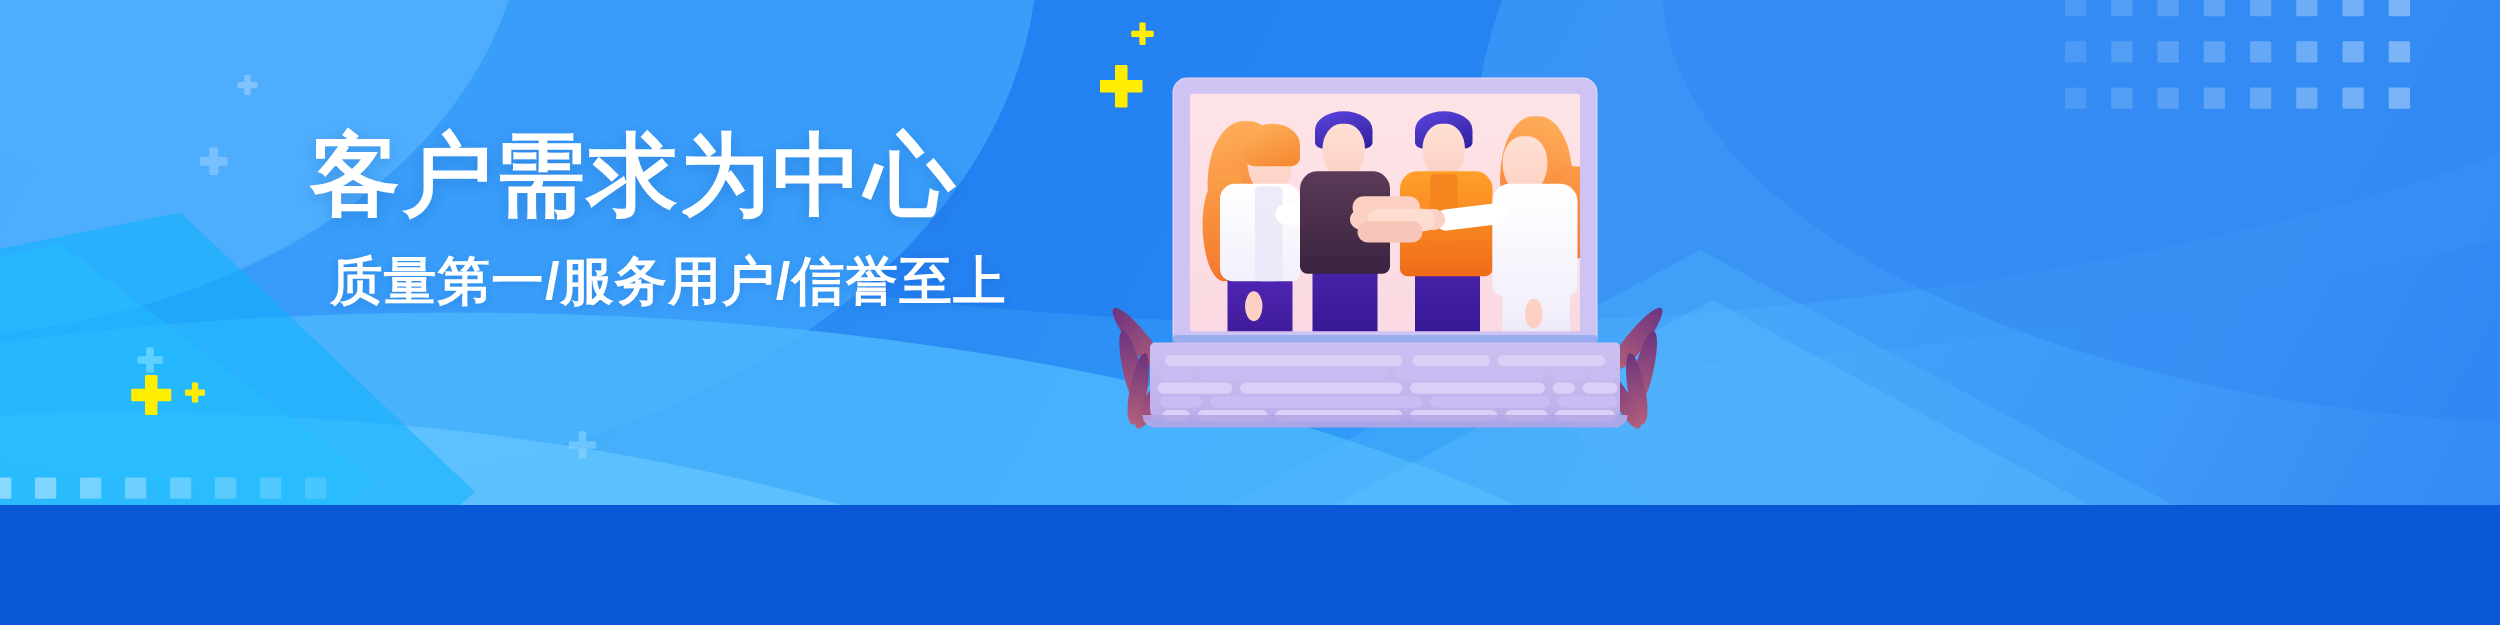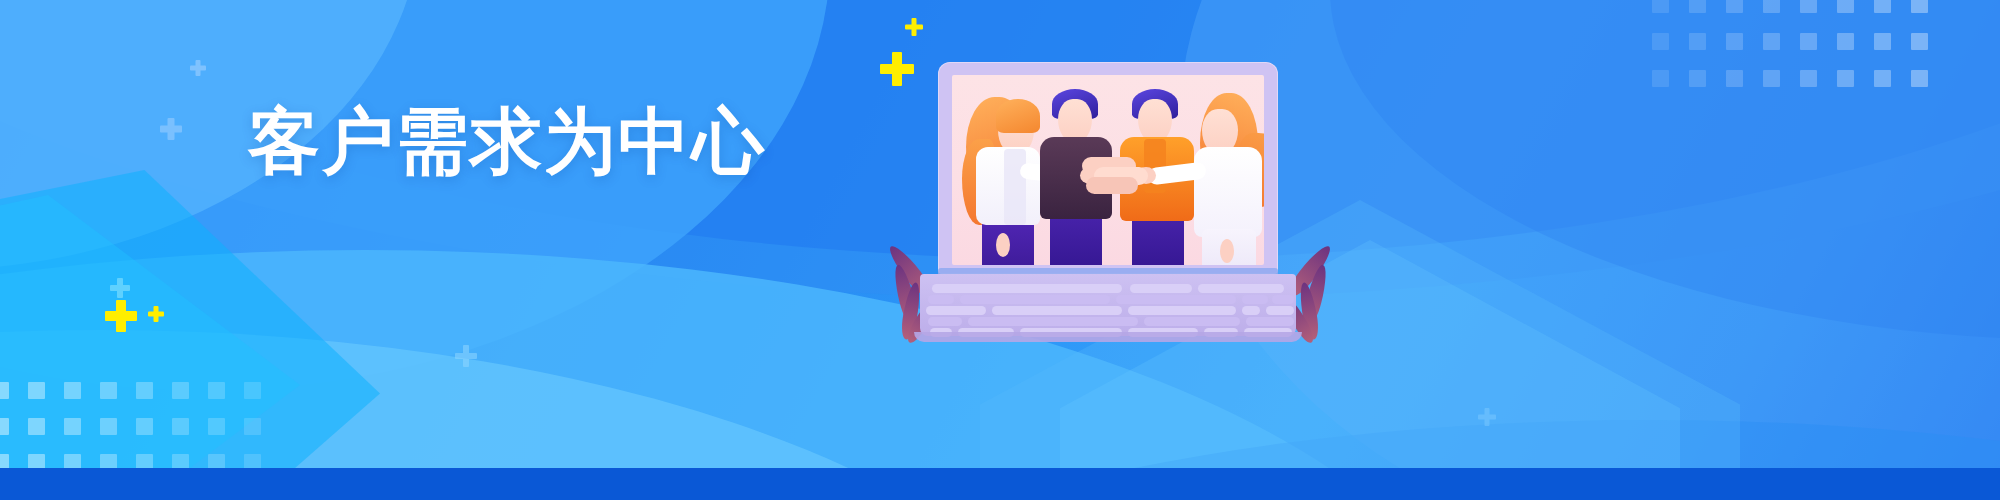--- a/index.html
+++ b/index.html
@@ -1,20 +1,20 @@
 <!DOCTYPE html>
 <html><head>
 <meta charset="utf-8">
 <style>
   html,body{margin:0;padding:0;background:#0a58d6;}
   body{font-family:"Liberation Sans","DejaVu Sans",sans-serif;}
 
   .banner{
     position:relative;
-    width:2000px;height:468px;
+    width:2000px;height:404px;
     overflow:hidden;
     background:linear-gradient(118deg,#1565e8 0%,#1c7cf0 22%,#2b93f6 48%,#36a3fb 68%,#2f8ef5 86%,#1f72ee 100%);
   }
 
   
   .bg-layer{position:absolute;pointer-events:none;}
 
   .wave-a{ 
     left:-420px;top:-470px;width:1250px;height:860px;
     background:#3da2fb;border-radius:50%;opacity:.85;
@@ -231,20 +231,21 @@
       <div class="plus" style="left: 148px; top: 306px; width: 16px; height: 16px; color: rgb(255, 238, 0); --t: 5px;"></div>
       <div class="plus" style="left: 110px; top: 278px; width: 20px; height: 20px; color: rgb(143, 230, 255); --t: 6px; opacity: 0.55;"></div>
       <div class="plus" style="left: 455px; top: 345px; width: 22px; height: 22px; color: rgb(143, 214, 255); --t: 6px; opacity: 0.55;"></div>
       <div class="plus" style="left: 190px; top: 60px; width: 16px; height: 16px; color: rgb(168, 212, 255); --t: 5px; opacity: 0.55;"></div>
       <div class="plus" style="left: 160px; top: 118px; width: 22px; height: 22px; color: rgb(159, 208, 255); --t: 7px; opacity: 0.55;"></div>
       <div class="plus" style="left: 1478px; top: 408px; width: 18px; height: 18px; color: rgb(121, 200, 255); --t: 5px; opacity: 0.55;"></div>
     </div>
 
   <div class="copy">
     <h1 class="headline">客户需求为中心</h1>
+    <p class="subline">质量第一/服务用户/信誉至上</p>
   </div>
 
   <div class="laptop">
 
     <div style="position:absolute;left:-22px;top:176px;width:90px;height:100px;">
       <div class="leaf" style="left:4px;top:2px;width:16px;height:62px;background:linear-gradient(180deg,#6c3380,#b4607a);transform:rotate(-38deg);"></div>
       <div class="leaf" style="left:0px;top:26px;width:15px;height:62px;background:linear-gradient(180deg,#6c3380,#b4607a);transform:rotate(-14deg);"></div>
       <div class="leaf" style="left:6px;top:44px;width:14px;height:58px;background:linear-gradient(180deg,#6c3380,#b4607a);transform:rotate(10deg);"></div>
       <div class="leaf" style="left:18px;top:56px;width:13px;height:52px;background:linear-gradient(180deg,#6c3380,#b4607a);transform:rotate(30deg);"></div>
     </div>

